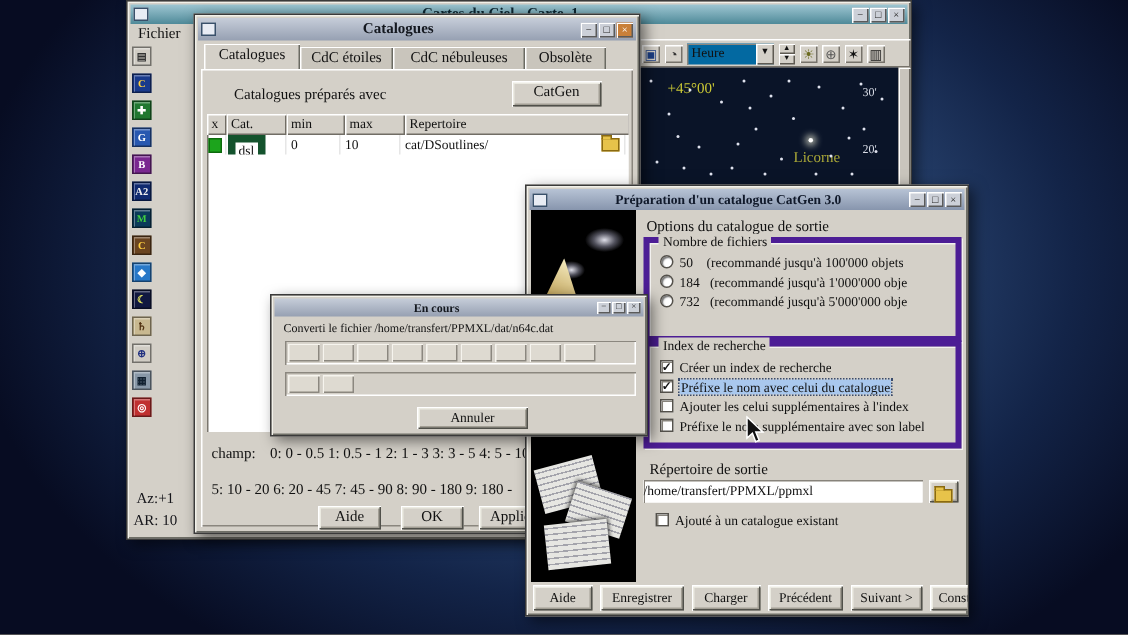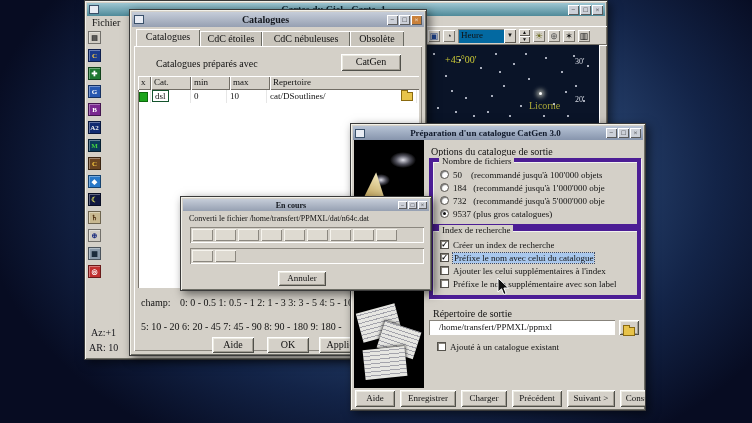--- a/index.html
+++ b/index.html
@@ -59,21 +59,21 @@
   .tab.active{margin-top:0;height:17px;background:#d4d0c8;font-weight:normal;z-index:2}
   #cat-body{position:absolute;left:4px;right:4px;top:36px;bottom:4px;box-shadow:inset 1px 1px 0 #fff,inset -1px -1px 0 #8a867e}
   #cat-table{position:absolute;left:8px;top:66px;width:281px;height:212px;background:#fff;
     box-shadow:inset 1px 1px 0 #7a766e,inset -1px -1px 0 #fff;overflow:hidden}
   .th-row{display:flex;height:14px}
   .th{background:#d4d0c8;box-shadow:inset 1px 1px 0 #fff,inset -1px -1px 0 #716d65;font-size:9px;line-height:13px;padding:0 3px;
     white-space:nowrap;overflow:hidden;flex:none}
   .td-row{display:flex;height:13px;font-size:9px;align-items:center}
   .td{height:13px;line-height:13px;padding:0 3px;border-right:1px solid #e6e6e6;white-space:nowrap;overflow:hidden;flex:none;position:relative}
   .green-ind{display:inline-block;width:9px;height:10px;background:#1ca41c;border:1px solid #0c6a0c;vertical-align:middle}
-  .cell-edit{display:inline-block;border:1px solid #14532d;padding:0 2px;line-height:10px}
+  .cell-edit{display:inline-block;border:5px solid #14532d;padding:0 2px;line-height:10px}
   .folder{display:inline-block;width:12px;height:9px;background:#e7c34a;border:1px solid #8a6a10;position:relative;vertical-align:middle}
   .folder::before{content:'';position:absolute;left:-1px;top:-3px;width:5px;height:2px;background:#e7c34a;border:1px solid #8a6a10;border-bottom:none}
   .champ{position:absolute;font-size:10px;white-space:nowrap}
   
   #gen-win{left:350px;top:123px;width:296px;height:288px;z-index:20}
   #gen-tbar{height:14px;background:linear-gradient(180deg,#b7c3d5,#8795ad)}
   #gen-tbar .ttext{font-size:9px;color:#10192a}
   #imgstrip{position:absolute;left:3px;top:16px;width:70px;height:248px;background:#000;overflow:hidden}
   .blob{position:absolute;border-radius:50%;background:radial-gradient(closest-side,rgba(235,235,245,.95),rgba(180,180,205,.45) 55%,transparent)}
   .wedge{position:absolute;left:8px;top:32px;width:24px;height:32px;background:linear-gradient(200deg,#fdf6cf,#b29040);
@@ -82,21 +82,21 @@
     background-image:repeating-linear-gradient(0deg,transparent 0 3px,rgba(40,40,70,.35) 3px 4px)}
   .optrow{display:flex;align-items:center;height:13px;gap:4px;font-size:9px;white-space:pre;overflow:hidden;padding-left:2px}
   .radio{flex:none;width:9px;height:9px;border-radius:50%;background:#fff;border:1px solid #55524c;
     box-shadow:inset 1px 1px 1px #777;position:relative}
   .radio.sel::after{content:'';position:absolute;left:2px;top:2px;width:3px;height:3px;border-radius:50%;background:#111}
   .check{flex:none;width:9px;height:9px;background:#fff;border:1px solid #55524c;box-shadow:inset 1px 1px 0 #8a867e;
     font-size:8px;line-height:8px;text-align:center;font-weight:bold;color:#111}
   .optlabel{overflow:hidden;white-space:pre}
   .optlabel.hl{background:var(--hl,#a9c8ee);outline:1px dotted #3a4a6a;padding:0 1px}
   .field{position:absolute;background:#fff;box-shadow:inset 1px 1px 0 #87837b,inset -1px -1px 0 #fff;font-size:9px;
-    line-height:14px;padding:0 10px;white-space:nowrap;overflow:hidden}
+    line-height:14px;padding:0 0;white-space:nowrap;overflow:hidden}
   #gen-buttons{position:absolute;left:4px;top:266px;height:17px;display:flex;gap:5px;width:330px}
   #gen-buttons .gbtn{flex:none;background:#d4d0c8;font-size:9px;line-height:16px;text-align:center;white-space:nowrap;overflow:hidden;
     box-shadow:inset 1px 1px 0 #fff,inset -1px -1px 0 #50504a,inset 2px 2px 0 #ecebe2,inset -2px -2px 0 #a29e94}
   
   #prog-win{left:180px;top:196px;width:252px;height:95px;z-index:30}
   #prog-tbar{height:12px;background:linear-gradient(180deg,#c6cdd9,#96a0b2)}
   #prog-tbar .ttext{font-size:8px;color:#14181f}
   #prog-tbar .wbtn{width:9px;height:8px;font-size:6px;line-height:8px}
   #prog-msg{position:absolute;left:8px;top:17px;font-size:8px;white-space:nowrap;overflow:hidden;right:4px}
   .ptrack{position:absolute;left:9px;width:234px;height:16px;padding:2px;display:flex;gap:2px;
@@ -257,21 +257,20 @@
     </div>
 
     <div style="position:absolute;left:80px;top:22px;font-size:10px">Options du catalogue de sortie</div>
 
     <div class="group" style="left:78px;top:34px;width:212px;height:70px">
       <span class="glabel">Nombre de fichiers</span>
       <div id="files-options" style="position:absolute;left:5px;top:6px;right:2px">
           <div class="optrow"><span class="radio"></span><span class="optlabel">50    (recommandé jusqu'à 100'000 objets</span></div>
           <div class="optrow"><span class="radio"></span><span class="optlabel">184   (recommandé jusqu'à 1'000'000 obje</span></div>
           <div class="optrow"><span class="radio"></span><span class="optlabel">732   (recommandé jusqu'à 5'000'000 obje</span></div>
-          <div class="optrow"><span class="radio sel"></span><span class="optlabel">9537 (plus gros catalogues)</span></div>
         </div>
     </div>
 
     <div class="group" style="left:78px;top:103px;width:212px;height:72px">
       <span class="glabel">Index de recherche</span>
       <div id="index-options" style="position:absolute;left:5px;top:7px;right:2px">
           <div class="optrow"><span class="check">✓</span><span class="optlabel">Créer un index de recherche</span></div>
           <div class="optrow"><span class="check">✓</span><span class="optlabel hl">Préfixe le nom avec celui du catalogue</span></div>
           <div class="optrow"><span class="check"></span><span class="optlabel">Ajouter les celui supplémentaires à l'index</span></div>
           <div class="optrow"><span class="check"></span><span class="optlabel">Préfixe le nom supplémentaire avec son label</span></div>
@@ -322,19 +321,19 @@
         <span class="pseg on"></span>
         <span class="pseg"></span>
         <span class="pseg"></span>
         <span class="pseg"></span>
         <span class="pseg"></span>
         <span class="pseg"></span>
         <span class="pseg"></span>
         <span class="pseg"></span>
         <span class="pseg"></span>
       </div>
-    <div class="btn" style="left:97px;top:74px;width:48px;height:15px;font-size:9px;line-height:14px">Annuler</div>
+    <div class="btn" style="left:97px;top:74px;width:74px;height:15px;font-size:9px;line-height:14px">Annuler</div>
   </div>
 
   <svg id="cursor" width="13" height="19" viewBox="0 0 13 19">
     <path d="M1,1 L1,15 L4.6,11.8 L6.8,17.5 L9.1,16.5 L6.9,11 L11.5,11 Z" fill="#111" stroke="#fff" stroke-width="1"></path>
   </svg>
 </div>
 
 </body></html>

